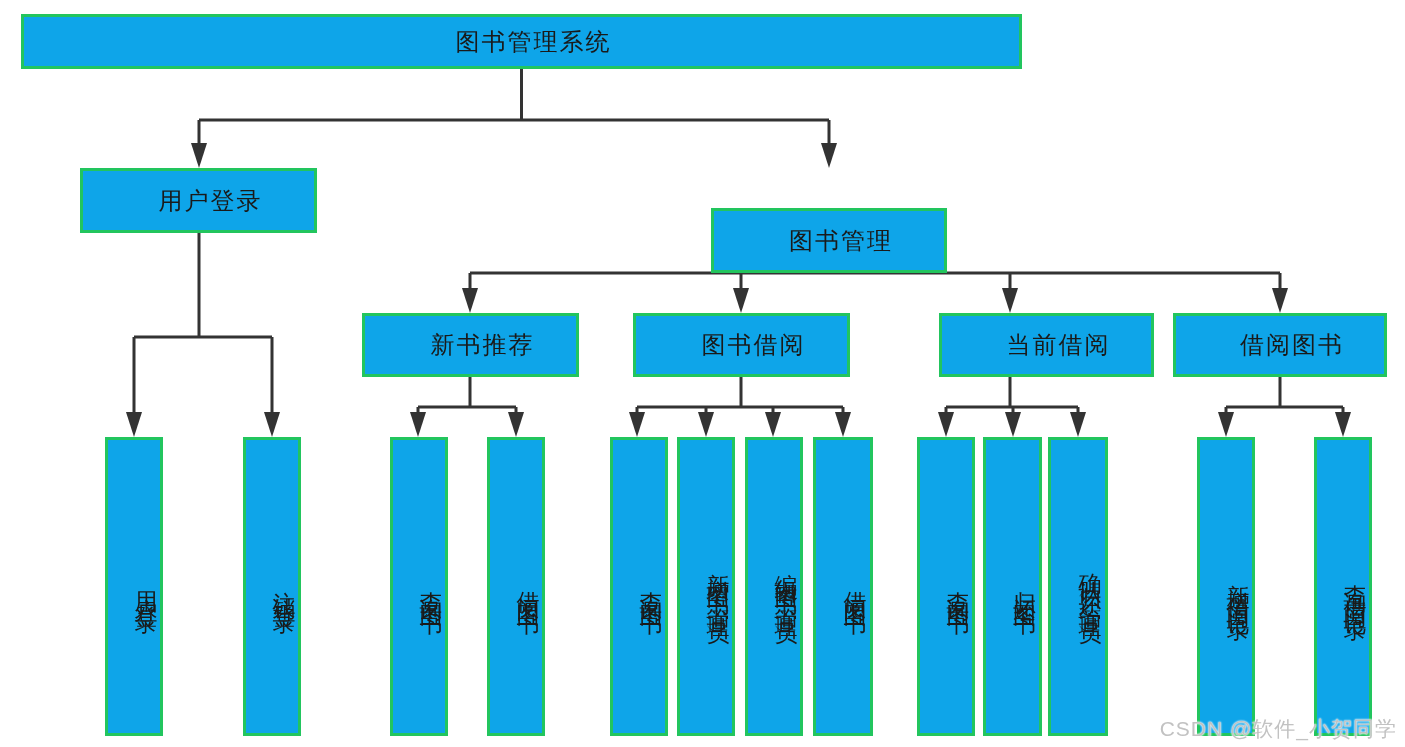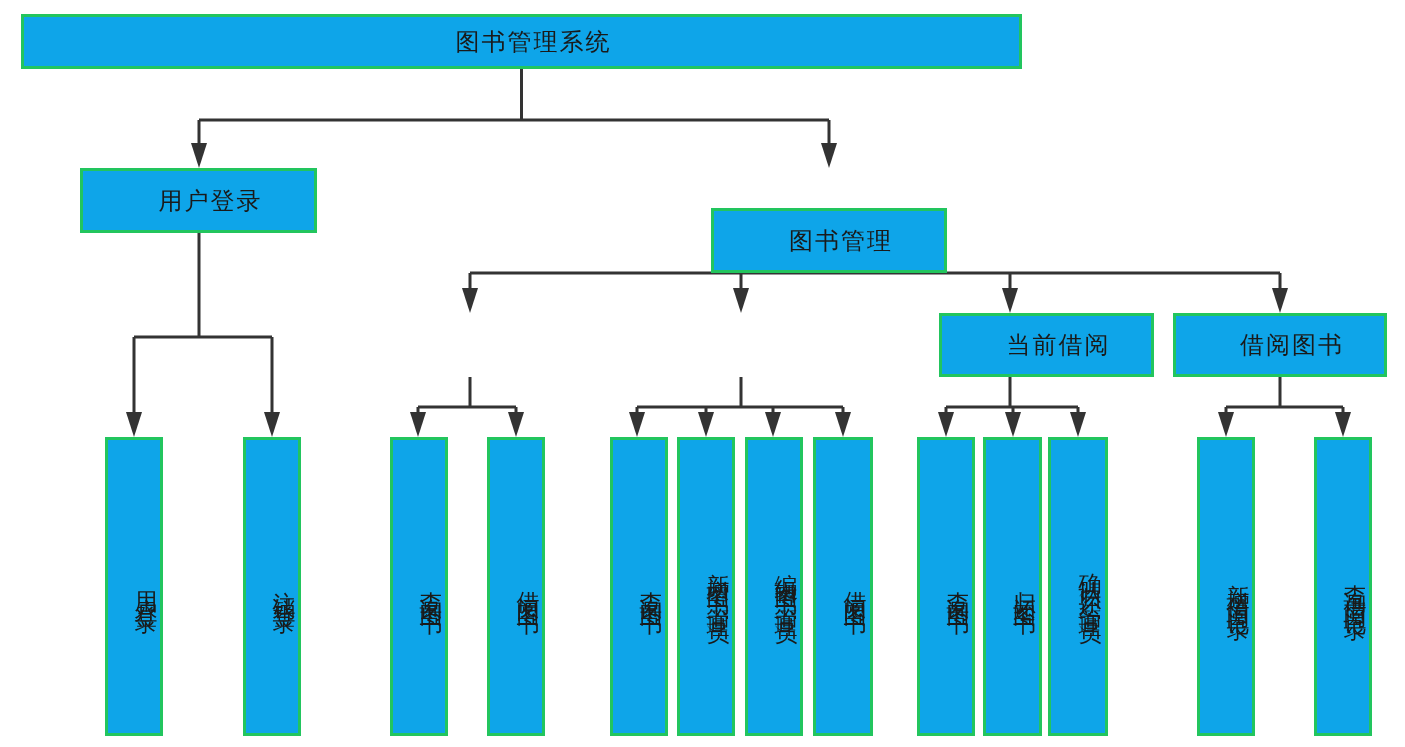--- a/index.html
+++ b/index.html
@@ -82,20 +82,22 @@
       <polygon points="1218,412 1234,412 1226,437"></polygon>
       <polygon points="1335,412 1351,412 1343,437"></polygon>
     </g>
   </svg>
 
   <div class="box n-root">图书管理系统</div>
 
   <div class="box n-l2a">用户登录</div>
   <div class="box n-l2b">图书管理</div>
 
+  <div class="box n-l3a">新书推荐</div>
+  <div class="box n-l3b">图书借阅</div>
   <div class="box n-l3c">当前借阅</div>
   <div class="box n-l3d">借阅图书</div>
 
   <div class="box leaf n-g1a">用户登录</div>
   <div class="box leaf n-g1b">注销登录</div>
 
   <div class="box leaf n-g2a">查询图书</div>
   <div class="box leaf n-g2b">借阅图书</div>
 
   <div class="box leaf n-g3a">查询图书</div>
@@ -103,13 +105,14 @@
   <div class="box leaf n-g3c">编辑图书（管理员）</div>
   <div class="box leaf n-g3d">借阅图书</div>
 
   <div class="box leaf n-g4a">查询图书</div>
   <div class="box leaf n-g4b">归还图书</div>
   <div class="box leaf n-g4c">确认归还（管理员）</div>
 
   <div class="box leaf n-g5a">新增借阅记录</div>
   <div class="box leaf n-g5b">查询借阅记录</div>
 
+  <div class="watermark">CSDN @软件_小贺同学</div>
 </div>
 
 </body></html>

